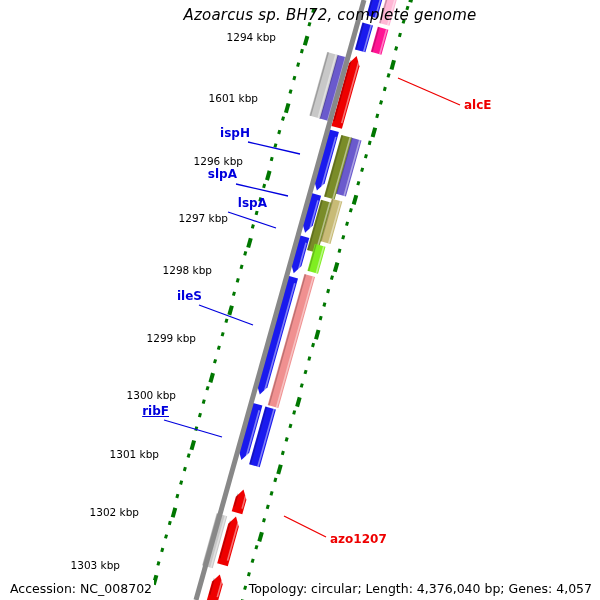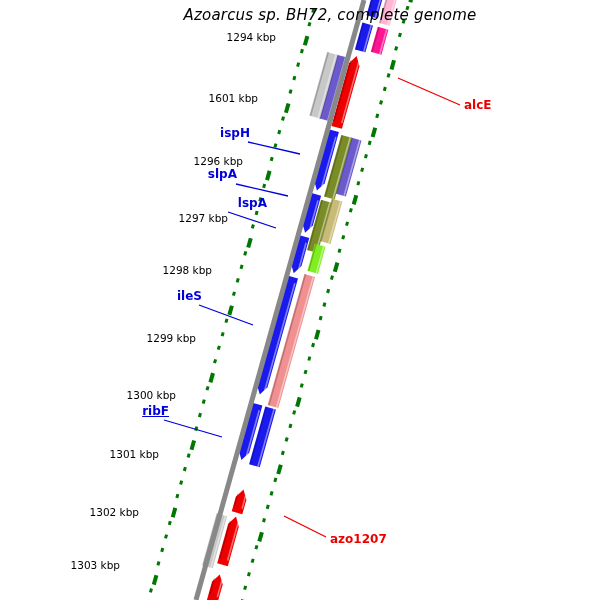--- a/index.html
+++ b/index.html
@@ -295,14 +295,18 @@
         <div class="gene-label blue" style="left: 231px; top: 196px; transform: translateX(-100%); margin-left: 36px;">lspA</div>
         <div class="gene-label blue" style="left: 202px; top: 289px; transform: translateX(-100%);">ileS</div>
         <div class="gene-label blue" style="left: 169px; top: 404px; transform: translateX(-100%); text-decoration: underline;">ribF</div>
         <div class="gene-label red" style="left: 464px; top: 98px;">alcE</div>
         <div class="gene-label red" style="left: 330px; top: 532px;">azo1207</div>
       </div>
   </div>
 
   <div id="title">Azoarcus sp. BH72, complete genome</div>
 
+  <div id="footer">
+    <span class="acc">Accession: NC_008702</span>
+    <span class="topo">Topology: circular; Length: 4,376,040 bp; Genes: 4,057</span>
+  </div>
 
 </div>
 
 </body></html>

